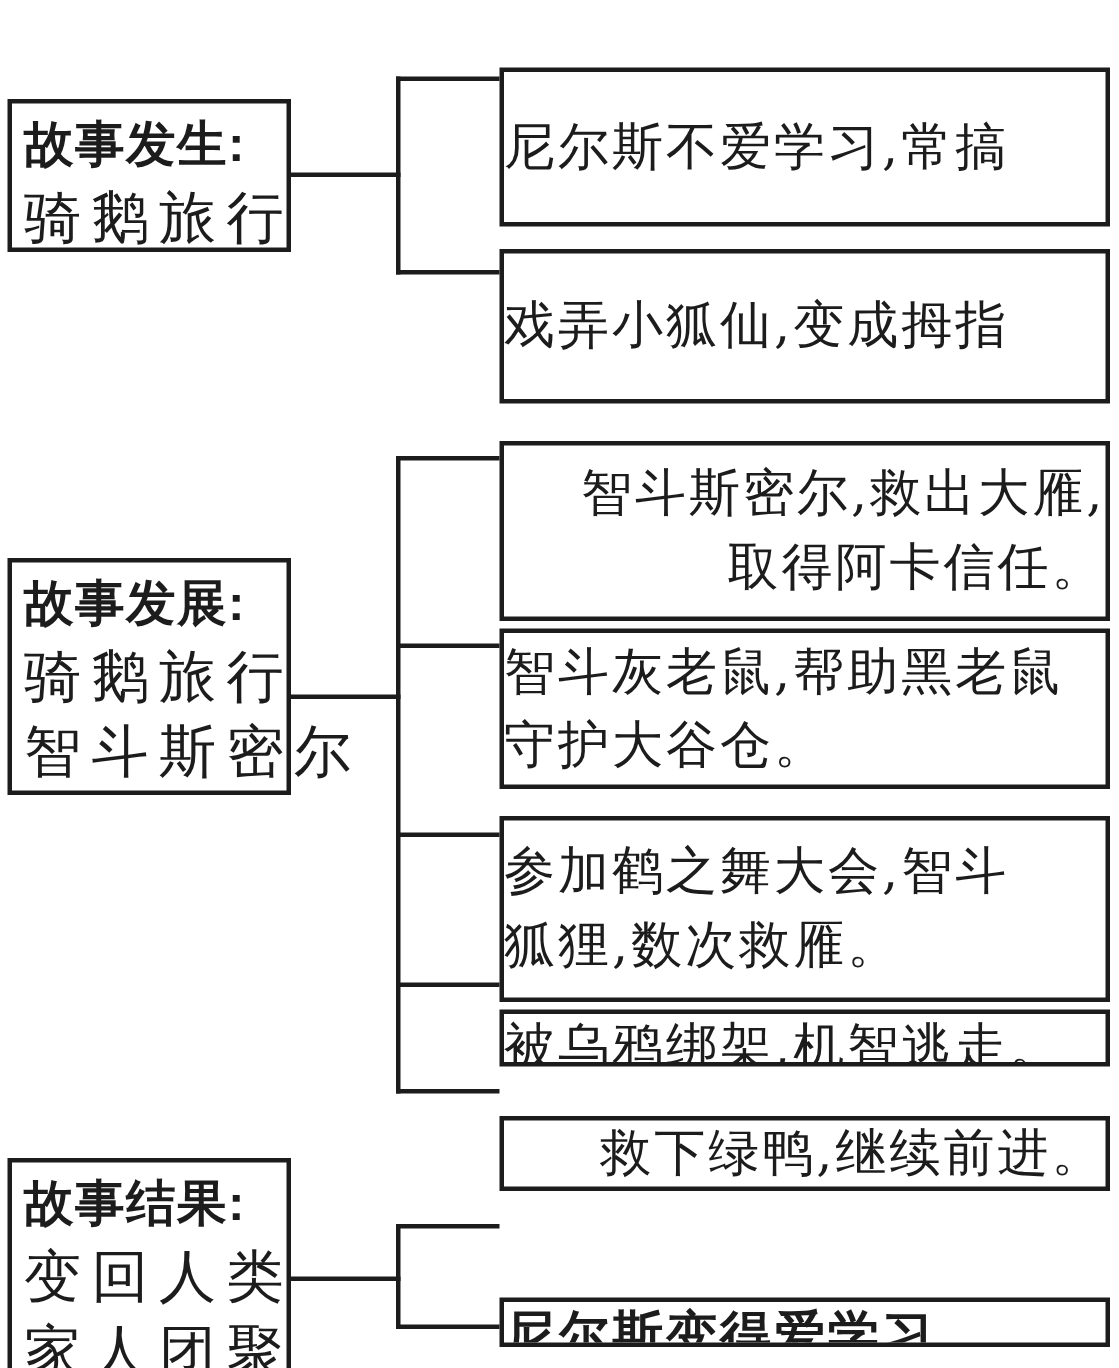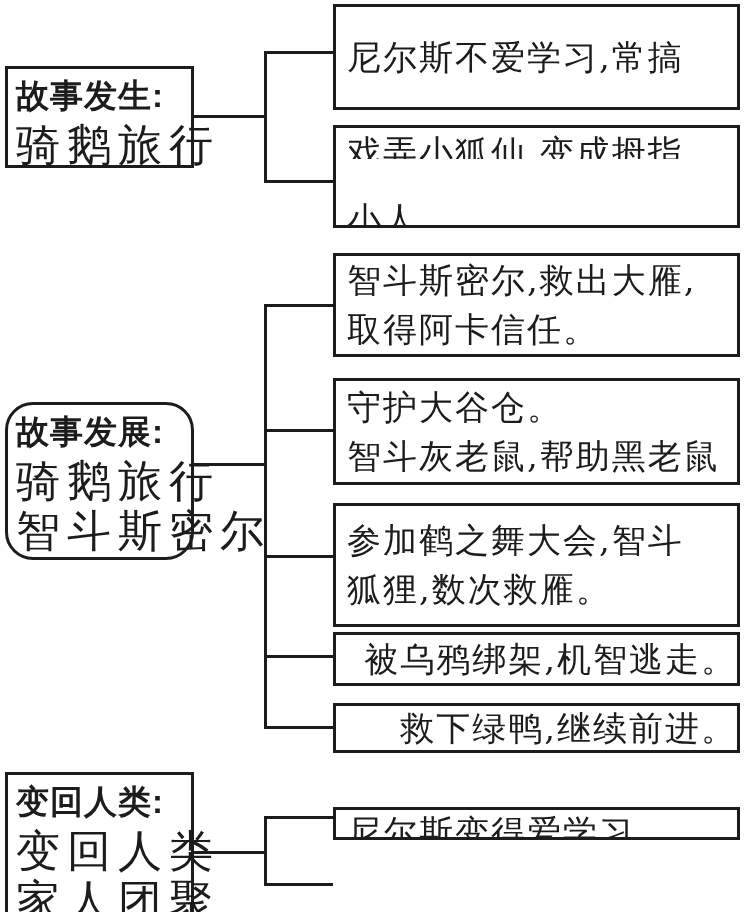--- a/index.html
+++ b/index.html
@@ -25,27 +25,27 @@
   .label-box { left: 5px; width: 189px; padding: 2px 0 2px 8px; justify-content: flex-start; }
   .label-title {
     font-family: "Liberation Sans", "DejaVu Sans", sans-serif;
     font-weight: 700;
     font-size: 33px;
     letter-spacing: 1px;
     line-height: 49px;
     white-space: nowrap;
   }
   .label-line {
-    font-size: 44px;
+    font-size: 38px;
     letter-spacing: 7px;
     line-height: 50px;
     white-space: nowrap;
   }
   
-  .item-box { left: 333px; width: 407px; padding: 0 0 0 11px; }
+  .item-box { left: 333px; width: 407px; padding: 0 0 0 0; margin-top: 41px; }
   .item-line {
     font-size: 34px;
     letter-spacing: 2px;
     line-height: 49px;
     white-space: nowrap;
     overflow: hidden;
   }
   .one-line .item-line { line-height: 44px; }
   
   .hline, .vline { position: absolute; background: #1c1c1c; }
@@ -61,72 +61,71 @@
     <div class="label-title">故事发生:</div>
     <div class="label-line">骑鹅旅行</div>
   </div>
 
   <div class="box item-box" style="top:4px;height:106px;">
     <div class="item-line">尼尔斯不爱学习,常搞</div>
   </div>
 
   <div class="box item-box" style="top:125px;height:103px;gap:36px;">
     <div class="item-line">戏弄小狐仙,变成拇指</div>
-    <div class="item-line">小人。</div>
   </div>
 
   <div class="hline" style="left:194px;top:115px;width:73px;"></div>
   <div class="vline" style="left:264px;top:51px;height:132px;"></div>
   <div class="hline" style="left:264px;top:51px;width:69px;"></div>
   <div class="hline" style="left:264px;top:180px;width:69px;"></div>
 
-  <div class="box label-box" style="top:402px;height:158px;border-radius:28px;">
+  <div class="box label-box" style="top:372px;height:158px;">
     <div class="label-title">故事发展:</div>
     <div class="label-line">骑鹅旅行</div>
     <div class="label-line">智斗斯密尔</div>
   </div>
 
-  <div class="box item-box" style="top:253px;height:104px;">
+  <div class="box item-box" style="top:253px;height:120px;text-align:right;">
     <div class="item-line">智斗斯密尔,救出大雁,</div>
     <div class="item-line">取得阿卡信任。</div>
   </div>
 
   <div class="box item-box" style="top:378px;height:107px;">
+    <div class="item-line">智斗灰老鼠,帮助黑老鼠</div>
     <div class="item-line">守护大谷仓。</div>
-    <div class="item-line">智斗灰老鼠,帮助黑老鼠</div>
   </div>
 
   <div class="box item-box" style="top:503px;height:124px;">
     <div class="item-line">参加鹤之舞大会,智斗</div>
     <div class="item-line">狐狸,数次救雁。</div>
   </div>
 
-  <div class="box item-box one-line" style="top:632px;height:54px;align-items:flex-end;">
+  <div class="box item-box one-line" style="top:632px;height:38px;">
     <div class="item-line">被乌鸦绑架,机智逃走。</div>
   </div>
 
   <div class="box item-box one-line" style="top:703px;height:50px;align-items:flex-end;">
     <div class="item-line">救下绿鸭,继续前进。</div>
   </div>
 
   <div class="hline" style="left:194px;top:463px;width:73px;"></div>
   <div class="vline" style="left:264px;top:304px;height:425px;"></div>
   <div class="hline" style="left:264px;top:304px;width:69px;"></div>
   <div class="hline" style="left:264px;top:429px;width:69px;"></div>
   <div class="hline" style="left:264px;top:555px;width:69px;"></div>
   <div class="hline" style="left:264px;top:655px;width:69px;"></div>
   <div class="hline" style="left:264px;top:726px;width:69px;"></div>
 
   <div class="box label-box" style="top:772px;height:162px;">
-    <div class="label-title">变回人类:</div>
+    <div class="label-title">故事结果:</div>
     <div class="label-line">变回人类</div>
     <div class="label-line">家人团聚</div>
   </div>
 
-  <div class="box item-box one-line" style="top:807px;height:33px;">
+  <div class="box item-box one-line" style="top:824px;height:33px;font-weight:bold;">
     <div class="item-line">尼尔斯变得爱学习。</div>
   </div>
 
 
   <div class="hline" style="left:194px;top:851px;width:73px;"></div>
   <div class="vline" style="left:264px;top:816px;height:70px;"></div>
   <div class="hline" style="left:264px;top:816px;width:69px;"></div>
   <div class="hline" style="left:264px;top:883px;width:69px;"></div>
 
 </div>

